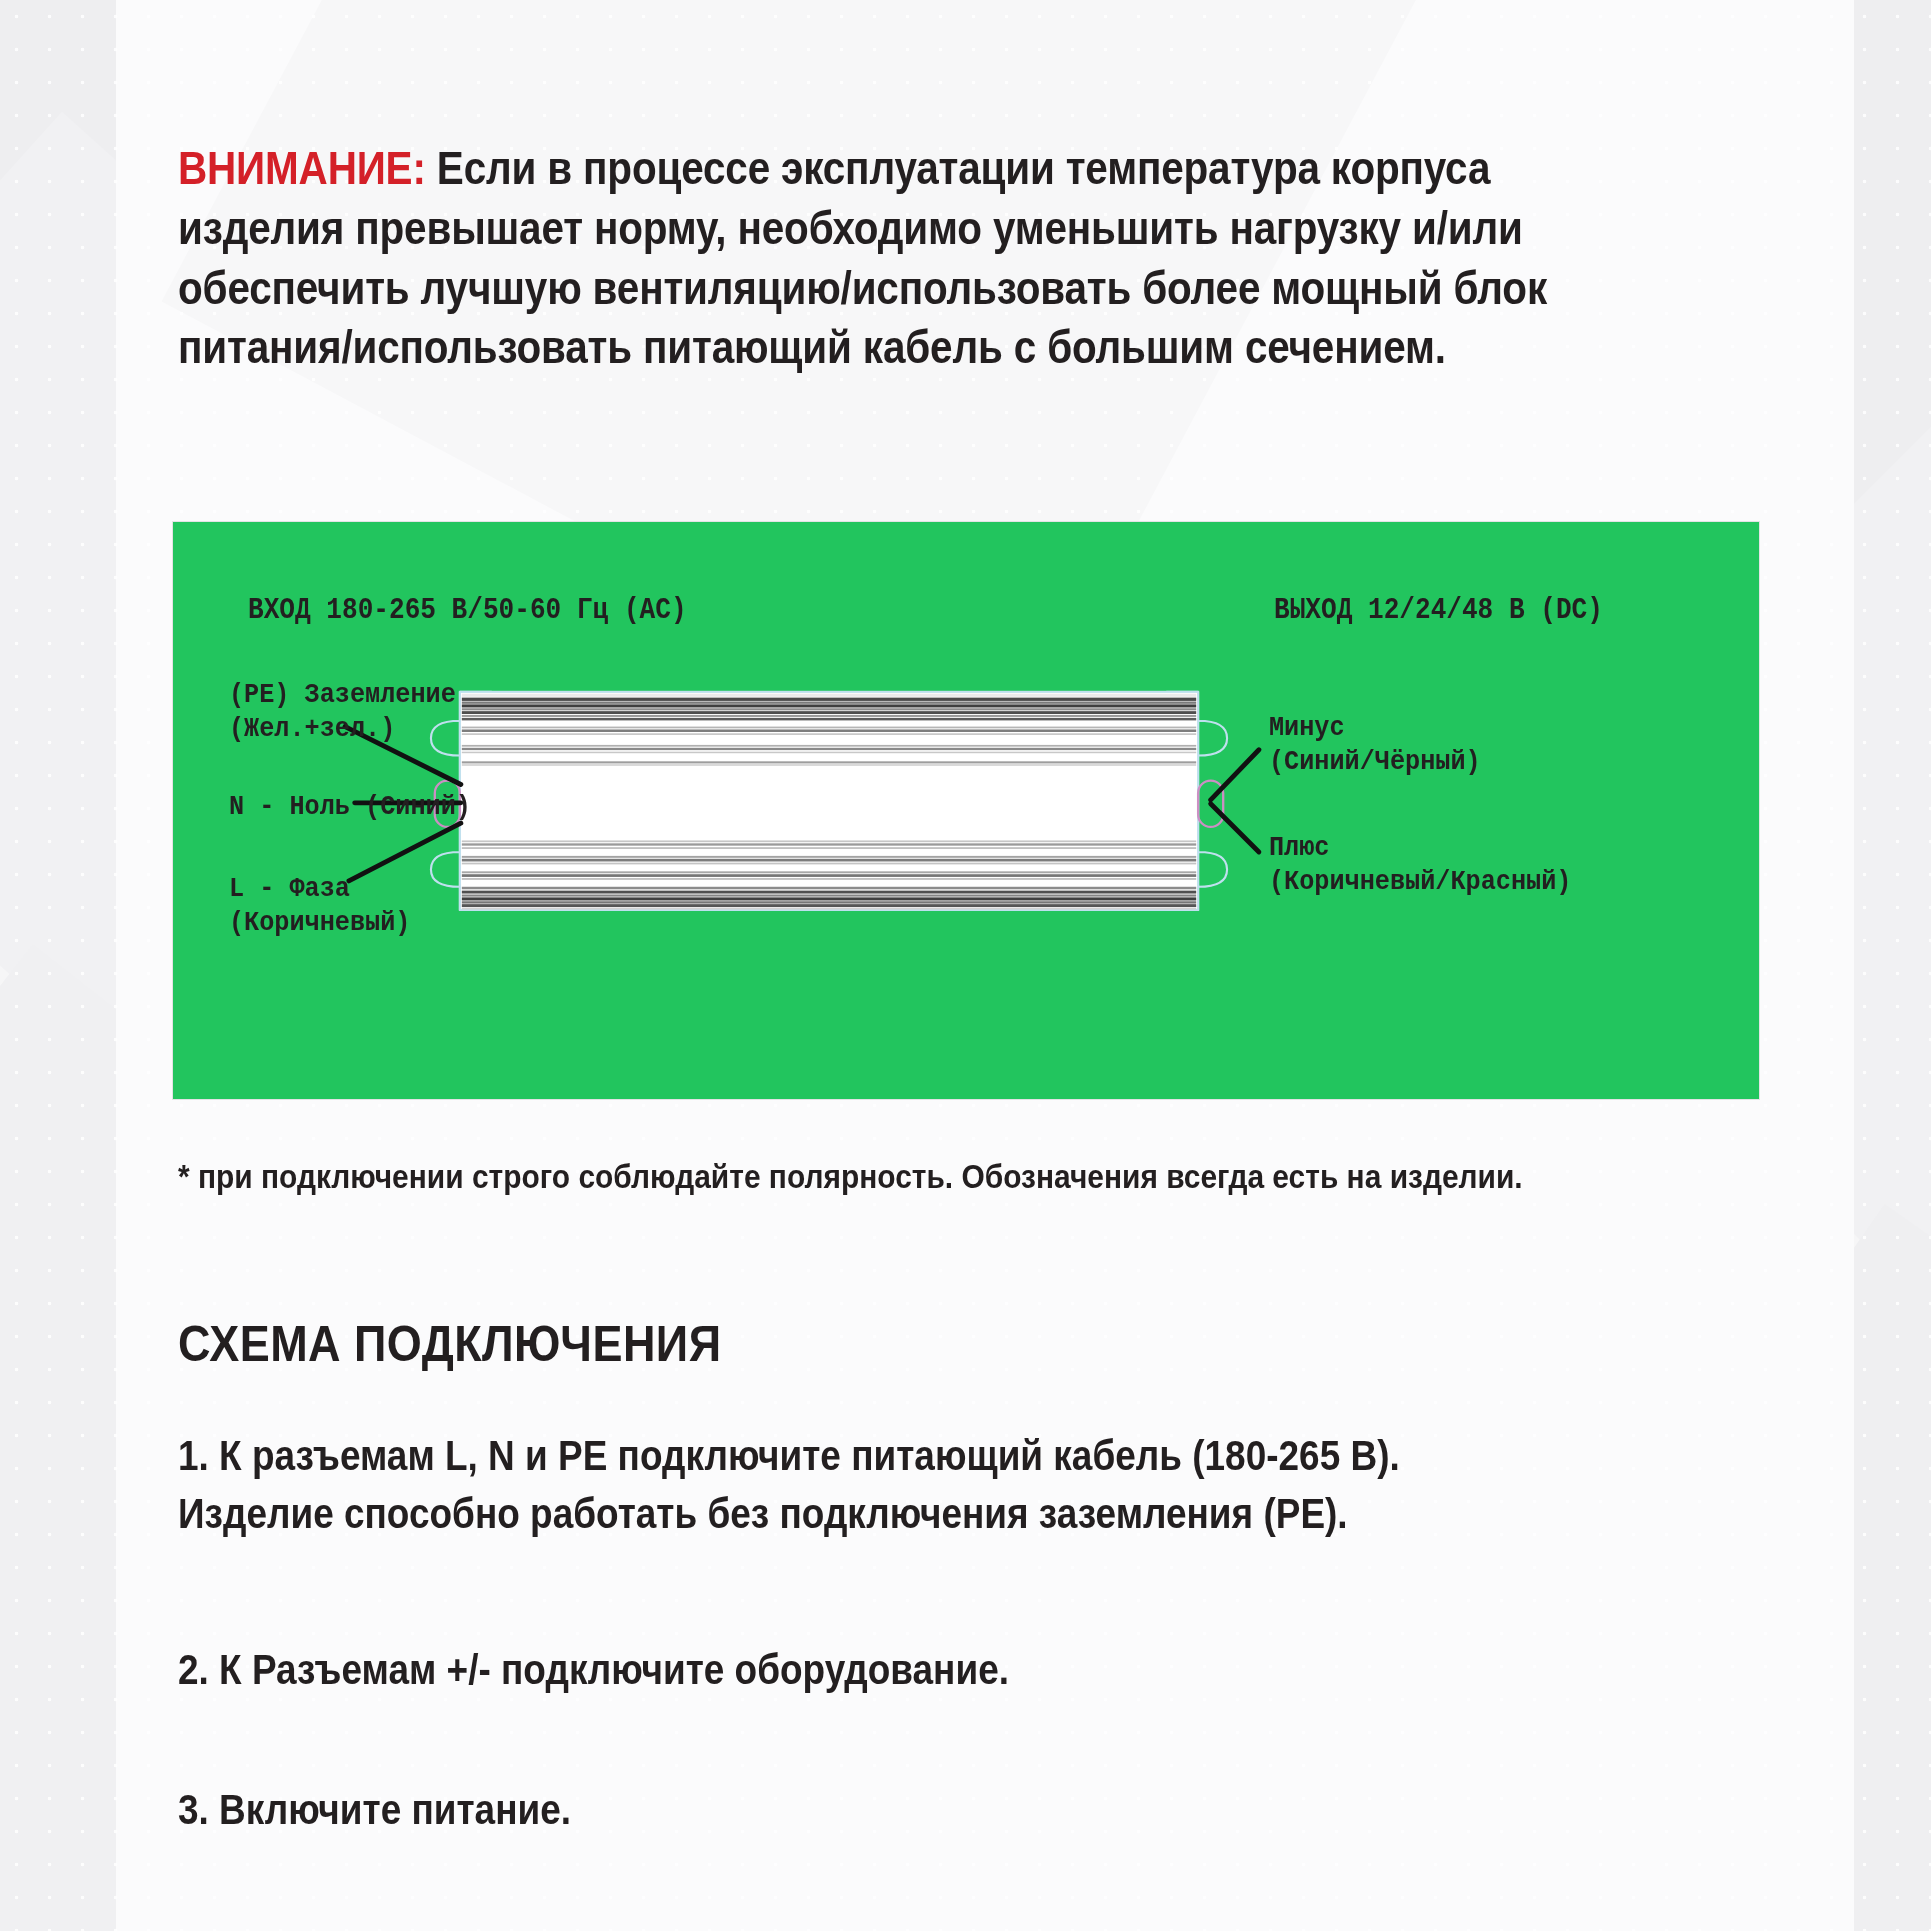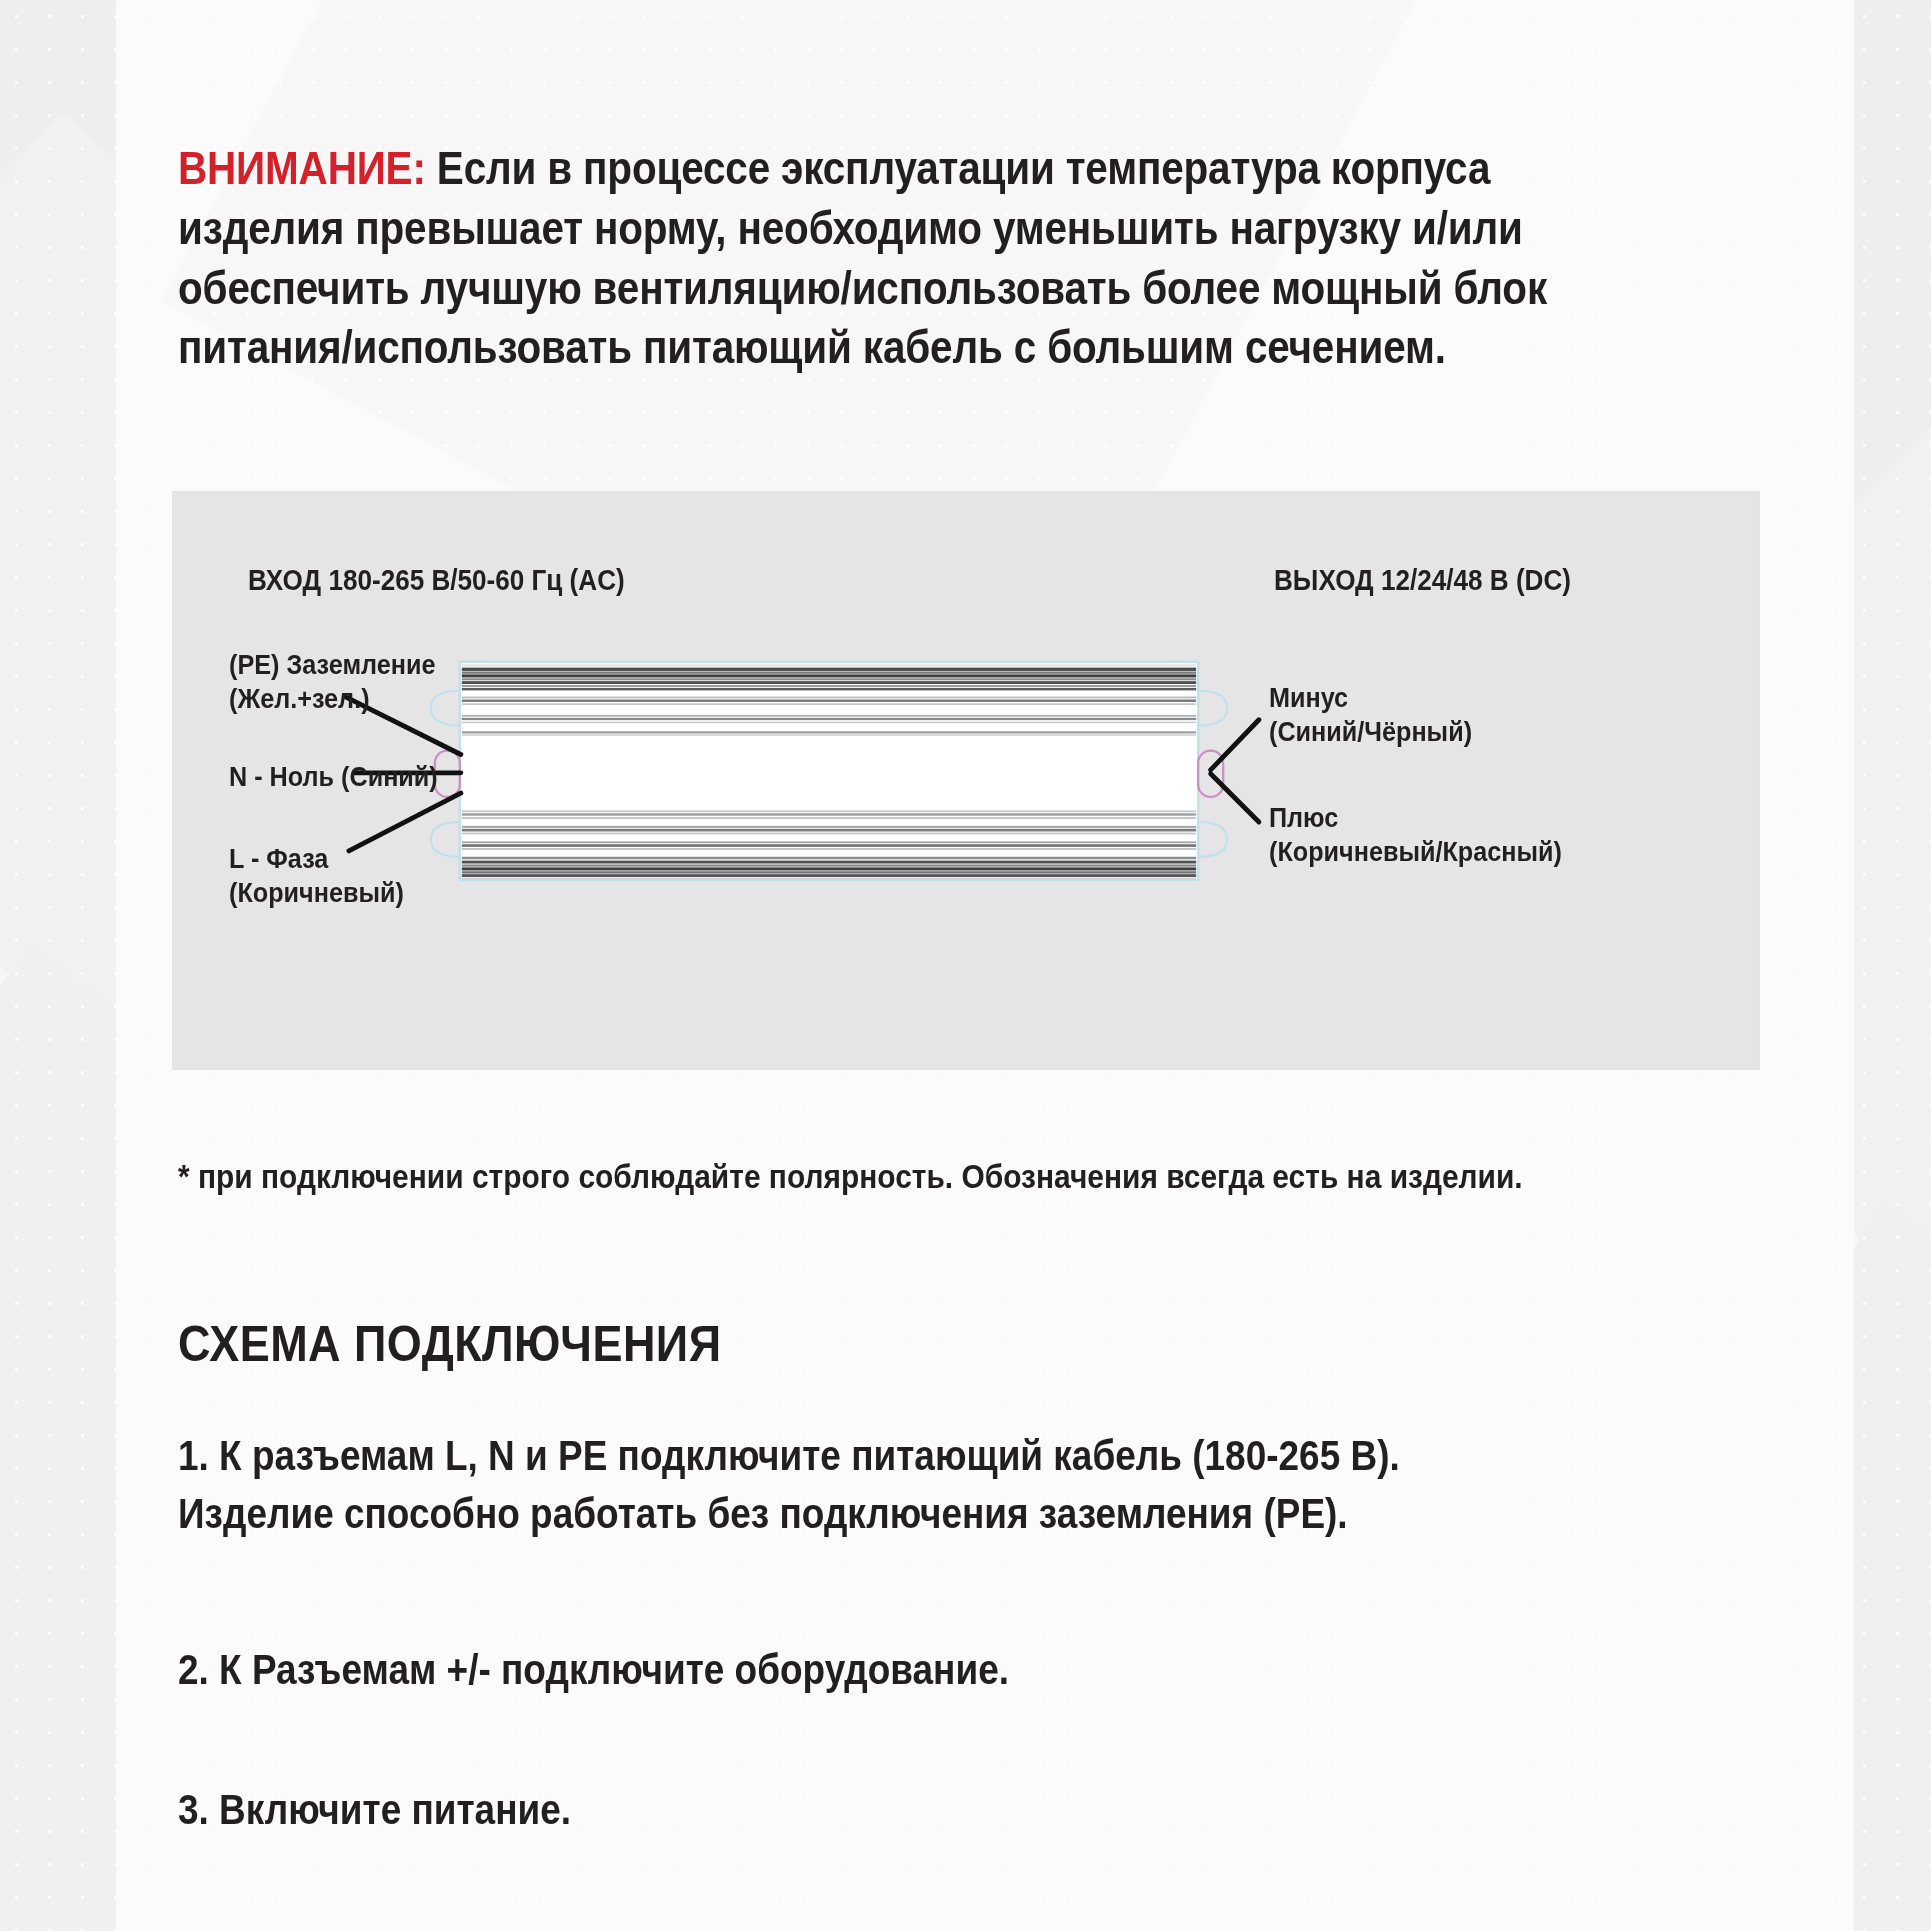--- a/index.html
+++ b/index.html
@@ -34,25 +34,26 @@
     font-stretch:condensed;
     color:#231f20;
     letter-spacing:-0.2px;
     transform:scaleX(.88);
     transform-origin:left top;
   }
   .warn-word{color:#d42028;font-weight:700;}
 
   
   .diagram-card{
-    position:absolute;left:172px;top:491px;
+    position:absolute;left:172px;top:521px;
     width:1588px;height:579px;
-    background:#e5e5e5;
+    background:#22c55e;
     border:1px solid #e3e3e5;
     box-sizing:border-box;
+    font-family:Liberation Mono, monospace;
   }
 
   .diag-caption{
     position:absolute;
     font-size:29px;font-weight:700;color:#231f20;
     white-space:nowrap;transform:scaleX(.9);transform-origin:left top;
   }
   #cap-in{left:75px;top:72px;}
   #cap-out{left:1101px;top:72px;}
 

